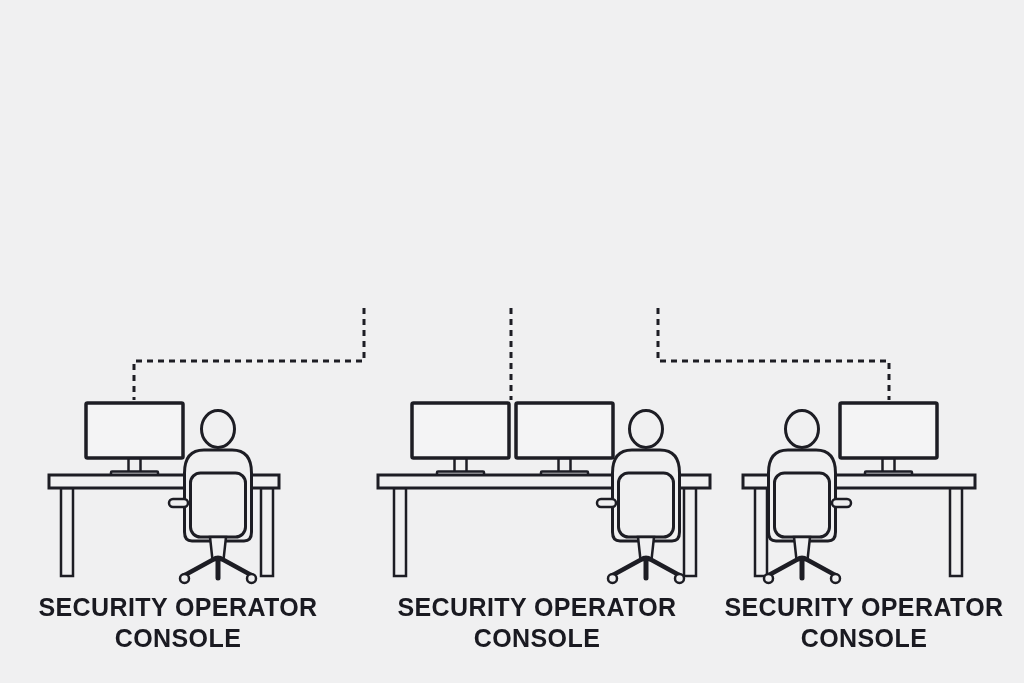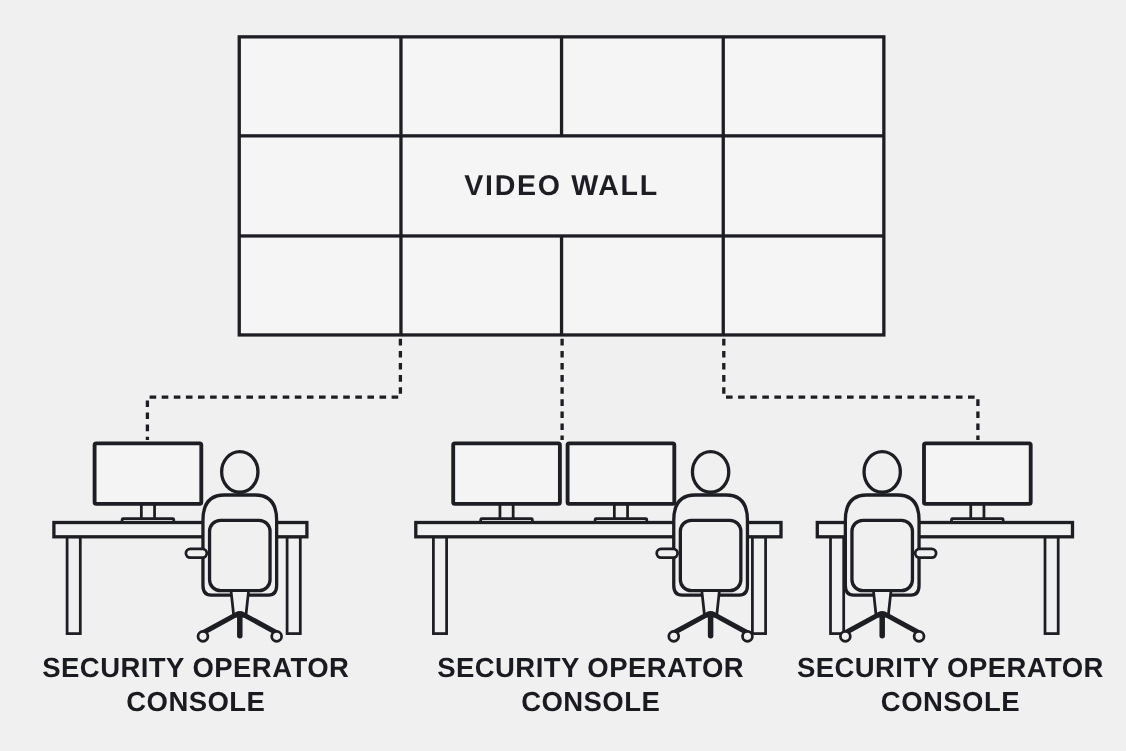--- a/index.html
+++ b/index.html
@@ -67,37 +67,20 @@
   .console-label span { display: block; }
   .label-left   { left: -2px;  }
   .label-middle { left: 357px; }
   .label-right  { left: 684px; }
 </style>
 </head>
 <body>
 
 <div class="stage">
 
-  <section class="video-wall">
-    <div class="vw-cell"></div>
-    <div class="vw-cell"></div>
-    <div class="vw-cell"></div>
-    <div class="vw-cell"></div>
-
-    <div class="vw-cell"></div>
-    <div class="vw-cell merged">
-      <div class="vw-title">VIDEO WALL</div>
-    </div>
-    <div class="vw-cell"></div>
-
-    <div class="vw-cell"></div>
-    <div class="vw-cell"></div>
-    <div class="vw-cell"></div>
-    <div class="vw-cell"></div>
-  </section>
 
   <svg class="art" viewBox="0 0 1024 683">
     <defs>
 
       <g id="person-chair">
 
         <path d="M -33.5 103 L -33.5 44 Q -33.5 21 -14 21 L 14 21 Q 33.5 21 33.5 44 L 33.5 103
                  Q 33.5 112 26 112 L -26 112 Q -33.5 112 -33.5 103 Z" fill="#f0f0f1" stroke="#1d1d24" stroke-width="3"></path>
 
         <rect x="-49" y="70" width="19" height="8" rx="4" fill="#f0f0f1" stroke="#1d1d24" stroke-width="2.5"></rect>

